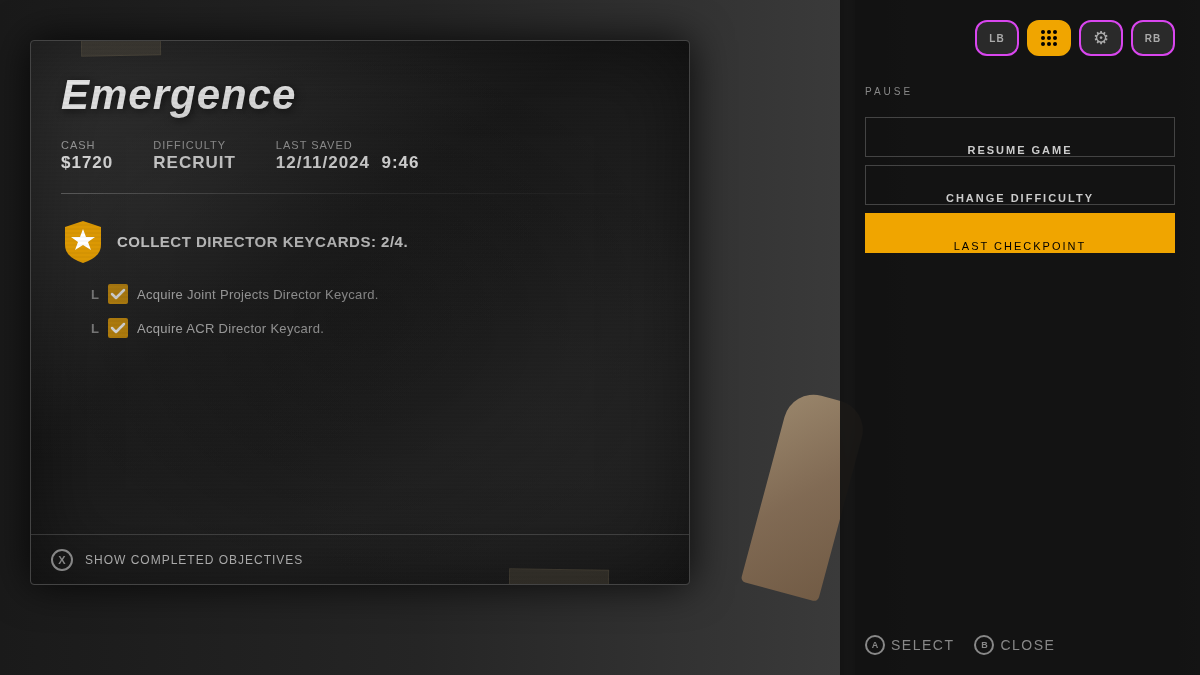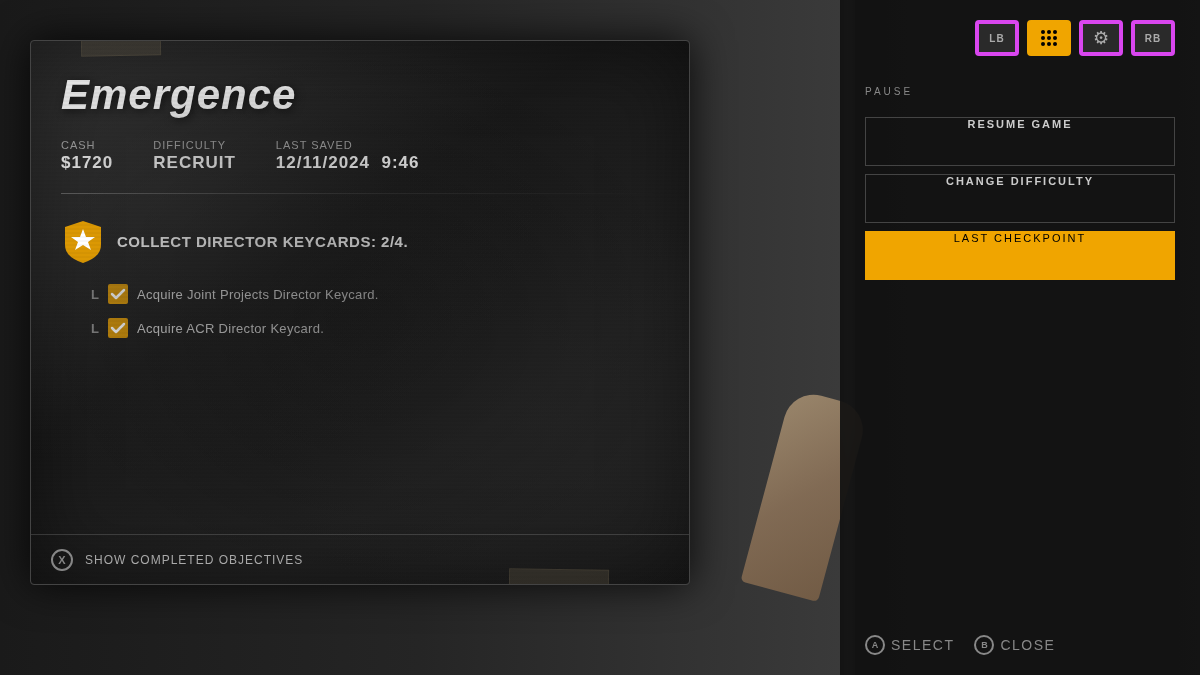--- a/index.html
+++ b/index.html
@@ -226,27 +226,27 @@
       display: flex;
       align-items: center;
       justify-content: flex-end;
       gap: 8px;
       margin-bottom: 30px;
     }
 
     .nav-btn {
       width: 44px;
       height: 36px;
-      border: 4px solid #d946ef;
+      border: 2px solid #d946ef;
       background: #2a2a2a;
       display: flex;
       align-items: center;
       justify-content: center;
       cursor: pointer;
-      border-radius: 4px;
+      border-radius: 12px;
       color: #aaa;
     }
 
     .nav-btn.active {
       background: #f0a500;
       border-color: #f0a500;
       color: #000;
     }
 
     .nav-btn-text {
@@ -278,32 +278,32 @@
     .pause-label {
       font-size: 10px;
       color: #888;
       letter-spacing: 3px;
       text-transform: uppercase;
       margin-bottom: 20px;
     }
 
     .menu-btn {
       width: 100%;
-      height: 49px;
+      height: 40px;
       border: 1px solid #444;
       background: transparent;
       color: #ccc;
       font-size: 11px;
       font-weight: 700;
       letter-spacing: 2px;
       text-transform: uppercase;
       cursor: pointer;
       margin-bottom: 8px;
       display: flex;
-      align-items: flex-start;
+      align-items: flex-end;
       justify-content: center;
       transition: background 0.1s;
     }
 
     .menu-btn.highlighted {
       background: #f0a500;
       border-color: #f0a500;
       color: #000;
       font-weight: 400;
     }

